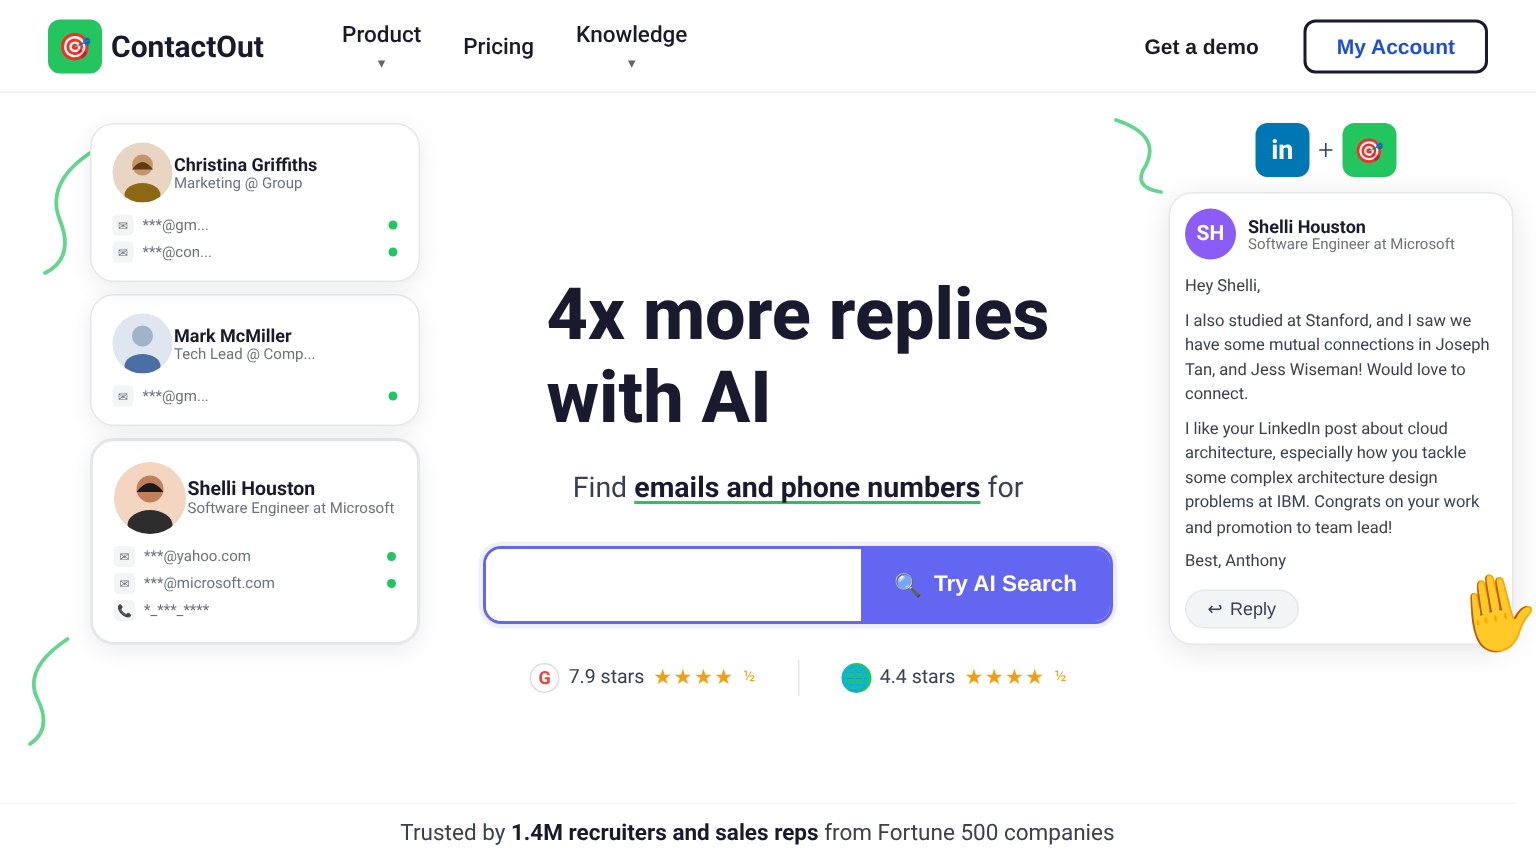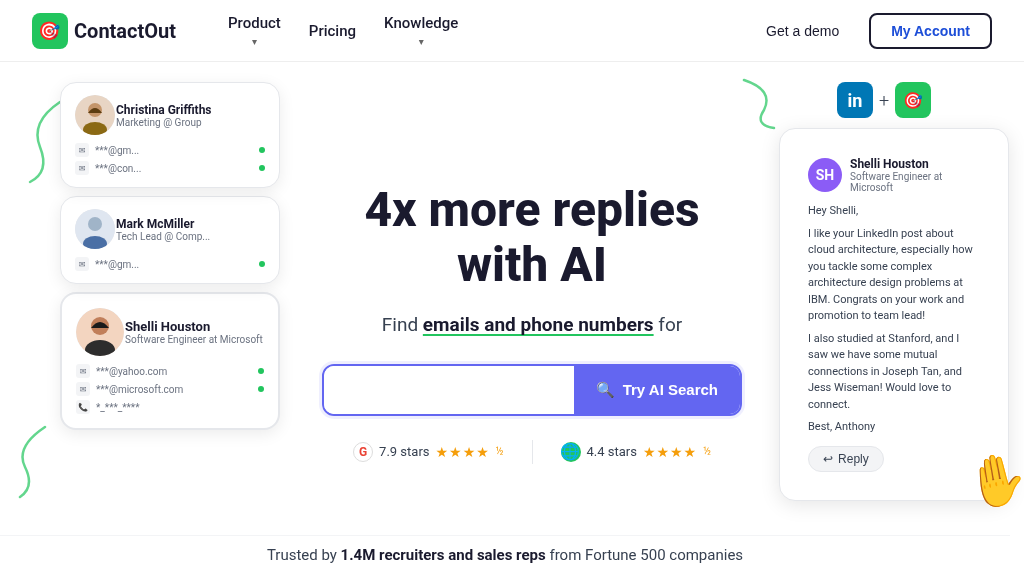--- a/index.html
+++ b/index.html
@@ -62,21 +62,21 @@
       align-items: center;
       gap: 12px;
     }
     .btn-demo {
       padding: 8px 18px;
       font-size: 14px;
       color: #1a1a2e;
       background: transparent;
       border: none;
       cursor: pointer;
-      font-weight: 400;
+      font-weight: 700;
     }
     .btn-account {
       padding: 8px 20px;
       font-size: 14px;
       color: #1d4ed8;
       background: transparent;
       border: 2px solid #1a1a2e;
       border-radius: 8px;
       cursor: pointer;
       font-weight: 700;
@@ -225,21 +225,21 @@
       align-items: center;
       justify-content: center;
       padding: 0 20px;
       padding-top: 10px;
     }
 
     .hero-title {
       font-size: 48px;
       font-weight: 800;
       color: #1a1a2e;
-      text-align: center;
+      text-align: left;
       line-height: 1.15;
       margin-bottom: 19px;
     }
 
     .hero-subtitle {
       font-size: 19px;
       color: #374151;
       text-align: center;
       margin-bottom: 24px;
       line-height: 1.5;
@@ -387,21 +387,21 @@
       color: #22c55e;
       font-size: 40px;
       opacity: 0.7;
       transform: scaleX(-1);
     }
 
     .message-card {
       background: #fff;
       border: 1.5px solid #e5e7eb;
       border-radius: 16px;
-      padding: 28px;
+      padding: 10px;
       width: 230px;
       box-shadow: 0 4px 20px rgba(0,0,0,0.1);
       font-size: 12px;
       position: relative;
     }
 
     .msg-header {
       display: flex;
       align-items: center;
       gap: 8px;
@@ -647,22 +647,22 @@
     <div class="message-card">
       <div class="msg-header">
         <div class="msg-avatar">SH</div>
         <div>
           <div class="msg-name">Shelli Houston</div>
           <div class="msg-title">Software Engineer at Microsoft</div>
         </div>
       </div>
       <div class="msg-body">
         <p>Hey Shelli,</p>
+        <p>I also studied at Stanford, and I saw we have some mutual connections in Joseph Tan, and Jess Wiseman! Would love to connect.</p>
         <p>I like your LinkedIn post about cloud architecture, especially how you tackle some complex architecture design problems at IBM. Congrats on your work and promotion to team lead!</p>
-        <p>I also studied at Stanford, and I saw we have some mutual connections in Joseph Tan, and Jess Wiseman! Would love to connect.</p>
         <p>Best, Anthony</p>
       </div>
       <div class="msg-footer">
         <button class="reply-btn">
           <span>↩</span>
           <span>Reply</span>
         </button>
       </div>
       <div class="hand-cursor">🤚</div>
     </div>

